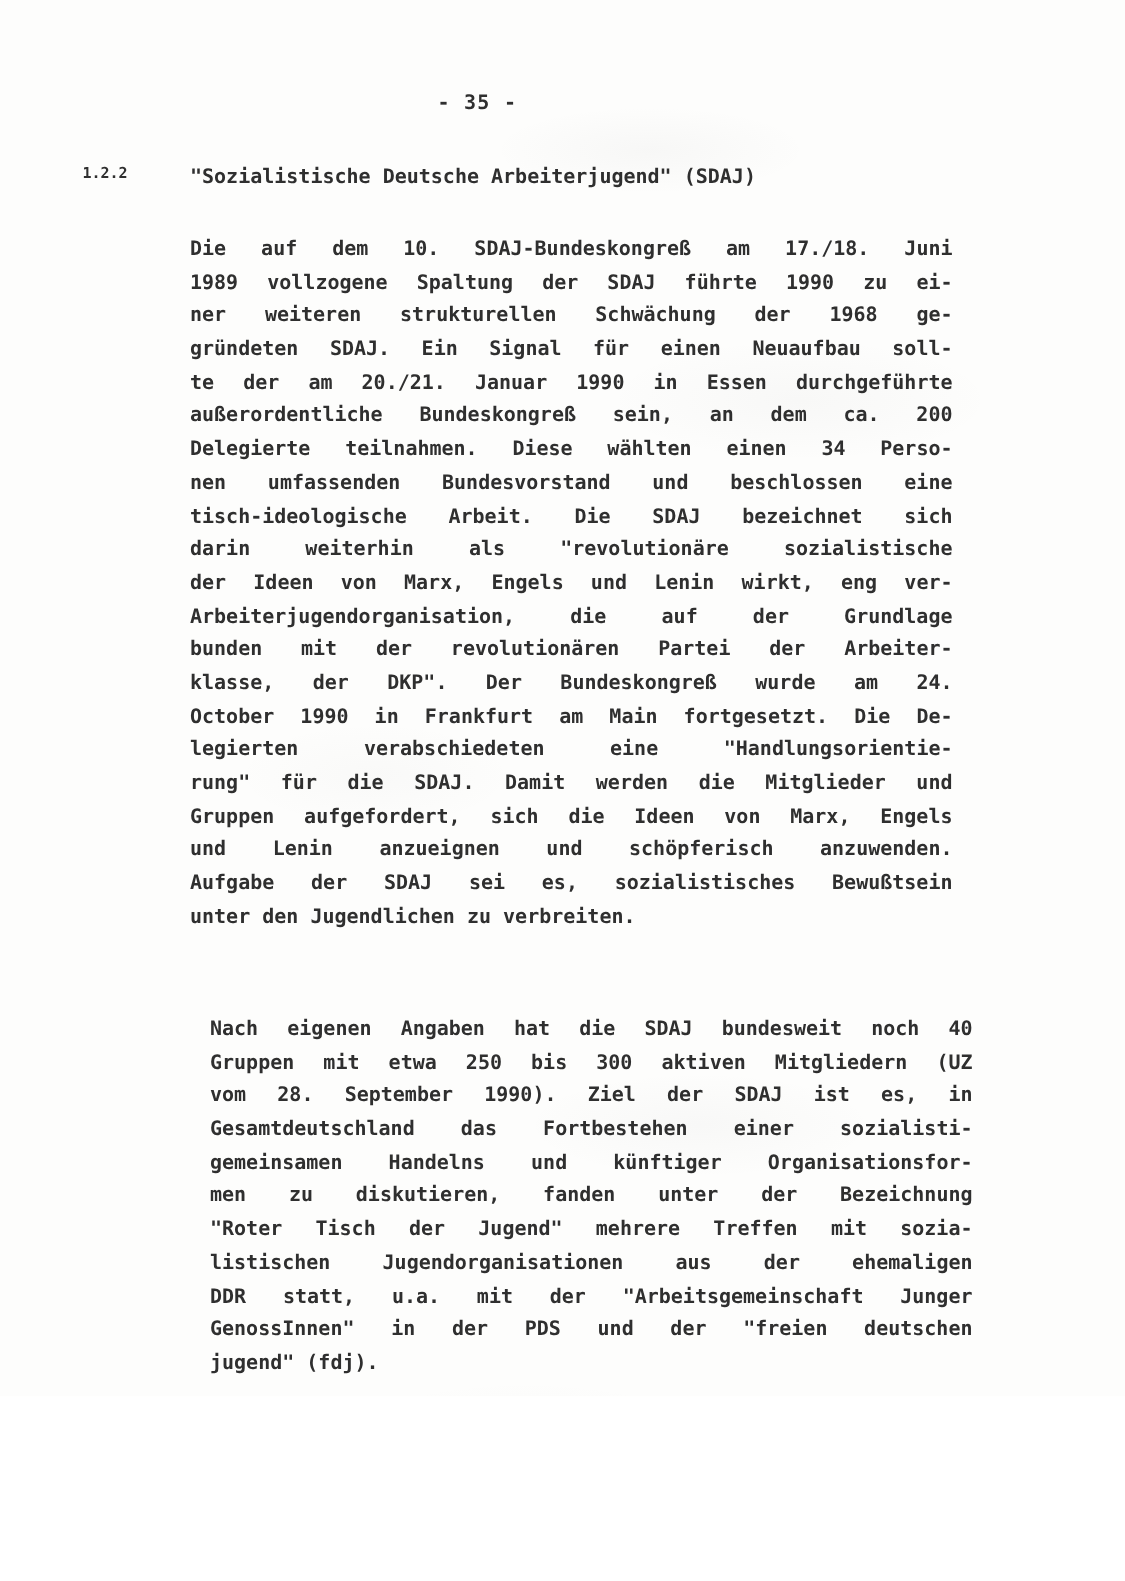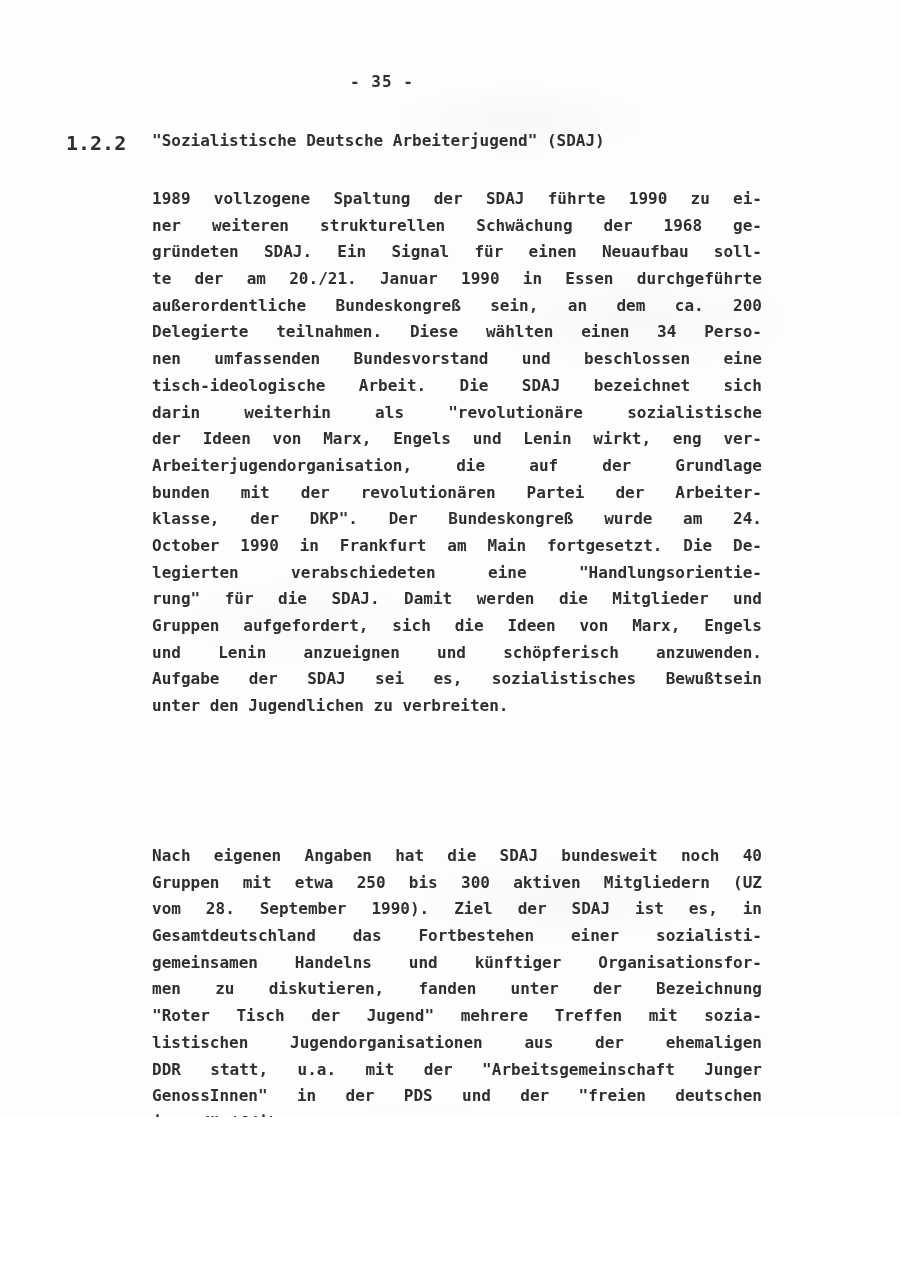--- a/index.html
+++ b/index.html
@@ -34,34 +34,34 @@
     width: 2px; height: 100%;
     background: linear-gradient(#f0f0ee, #dcdcda 25%, #e6e6e4 60%, #efefed);
   }
   .page-number {
     position: absolute; top: 72px; left: 350px;
     font-size: 16px; font-weight: 700; letter-spacing: 1px;
     white-space: pre;
   }
   .section-number {
     position: absolute; top: 131px; left: 66px;
-    font-size: 20px; font-weight: 700;
+    font-size: 12px; font-weight: 700;
     white-space: pre;
   }
   .section-title {
     position: absolute; top: 131px; left: 152px;
     font-size: 16px; font-weight: 700;
     white-space: pre;
   }
   .paragraph {
     position: absolute; left: 152px; width: 610px;
     font-size: 16px; font-weight: 700;
   }
   .paragraph-1 { top: 186px; }
-  .paragraph-2 { top: 843px; }
+  .paragraph-2 { top: 810px; margin-left: 16px; }
   .line {
     height: 26.7px;
     line-height: 26.7px;
     text-align: justify;
     text-align-last: justify;
     white-space: normal;
   }
   .line.last {
     text-align-last: left;
   }
@@ -74,20 +74,21 @@
   <div class="scan-margin"></div>
   <div class="scan-edge"></div>
 
   <div class="page-number">- 35 -</div>
 
   <div class="section-number">1.2.2</div>
 
   <div class="section-title">"Sozialistische Deutsche Arbeiterjugend" (SDAJ)</div>
 
   <div class="paragraph paragraph-1">
+      <div class="line">Die auf dem 10. SDAJ-Bundeskongreß am 17./18. Juni</div>
       <div class="line">1989 vollzogene Spaltung der SDAJ führte 1990 zu ei-</div>
       <div class="line">ner weiteren strukturellen Schwächung der 1968 ge-</div>
       <div class="line">gründeten SDAJ. Ein Signal für einen Neuaufbau soll-</div>
       <div class="line">te der am 20./21. Januar 1990 in Essen durchgeführte</div>
       <div class="line">außerordentliche Bundeskongreß sein, an dem ca. 200</div>
       <div class="line">Delegierte teilnahmen. Diese wählten einen 34 Perso-</div>
       <div class="line">nen umfassenden Bundesvorstand und beschlossen eine</div>
       <div class="line">tisch-ideologische Arbeit. Die SDAJ bezeichnet sich</div>
       <div class="line">darin weiterhin als "revolutionäre sozialistische</div>
       <div class="line">der Ideen von Marx, Engels und Lenin wirkt, eng ver-</div>

